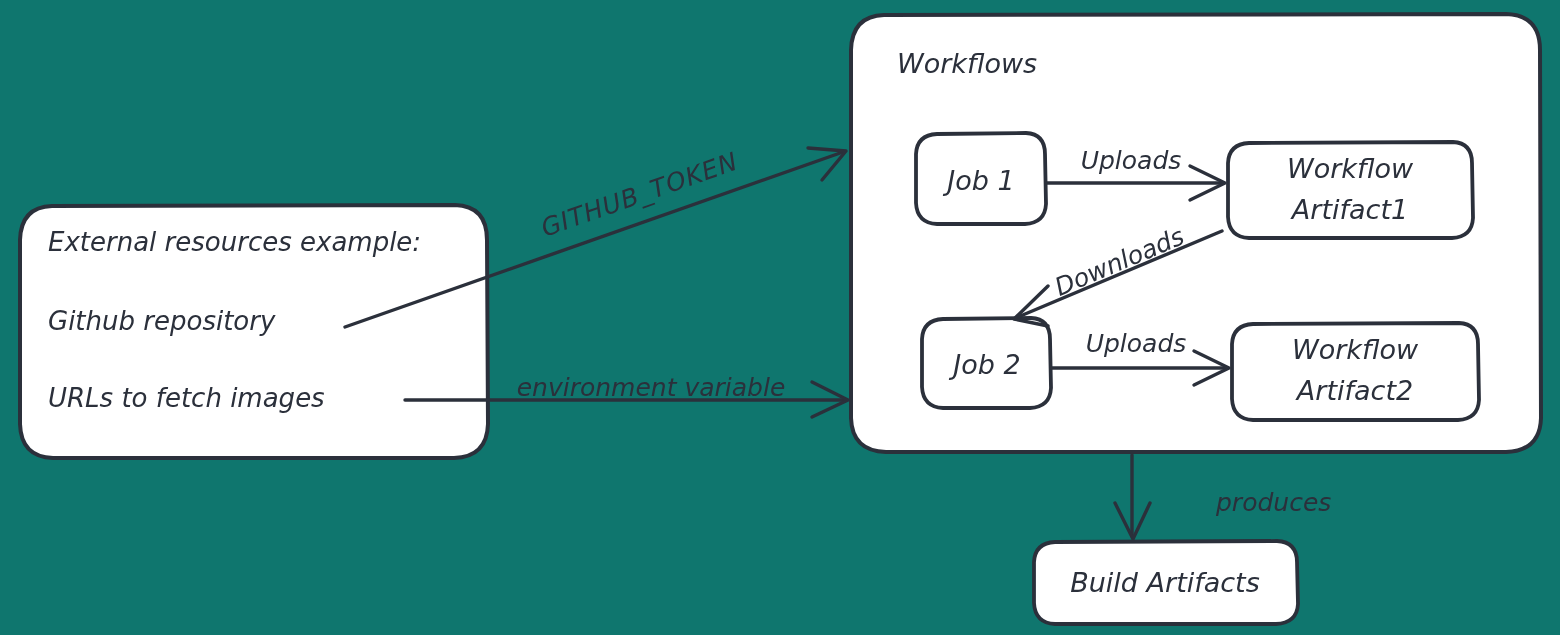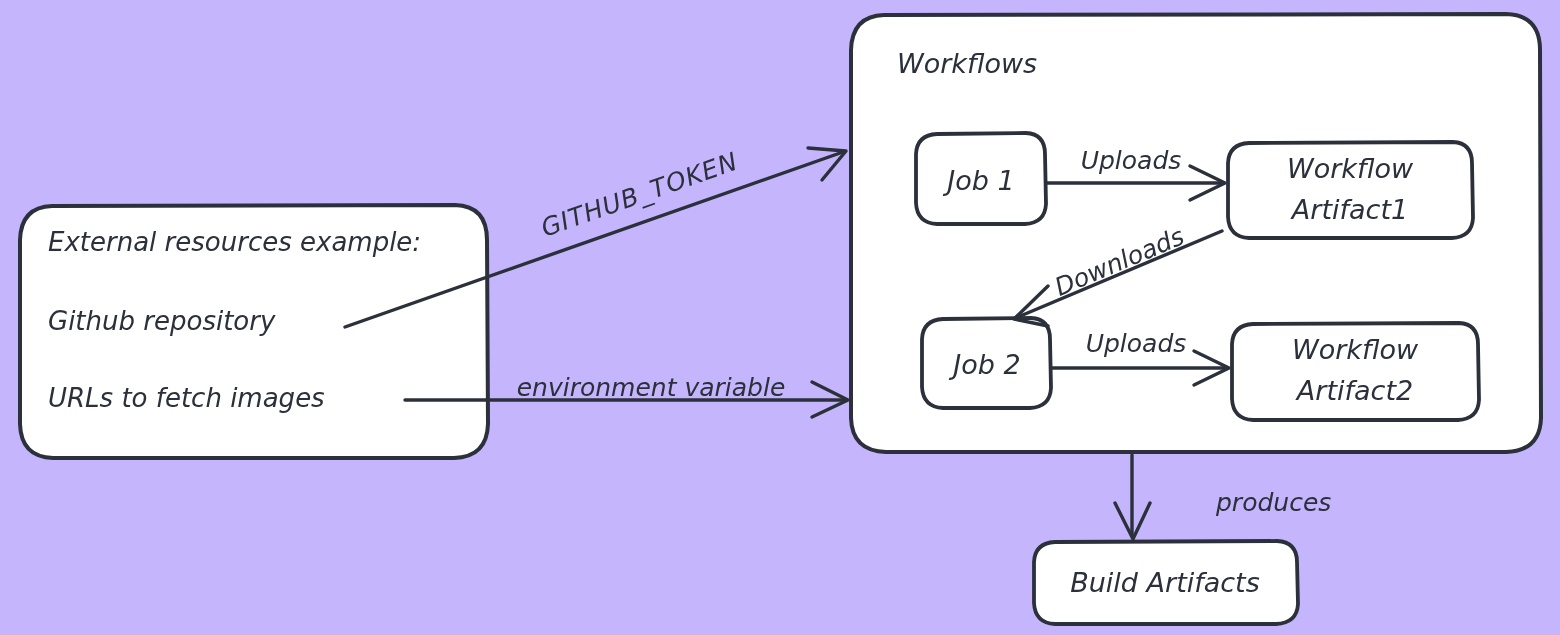--- a/index.html
+++ b/index.html
@@ -4,21 +4,21 @@
 <style>
   html, body {
     margin: 0;
     padding: 0;
     background: #ffffff;
   }
   #canvas {
     position: relative;
     width: 1560px;
     height: 635px;
-    background: #c4b5fd;
+    background: #0f766e;
     overflow: hidden;
     font-family: "DejaVu Sans", sans-serif;
   }
   svg#diagram {
     position: absolute;
     left: 0;
     top: 0;
     width: 1560px;
     height: 635px;
   }

